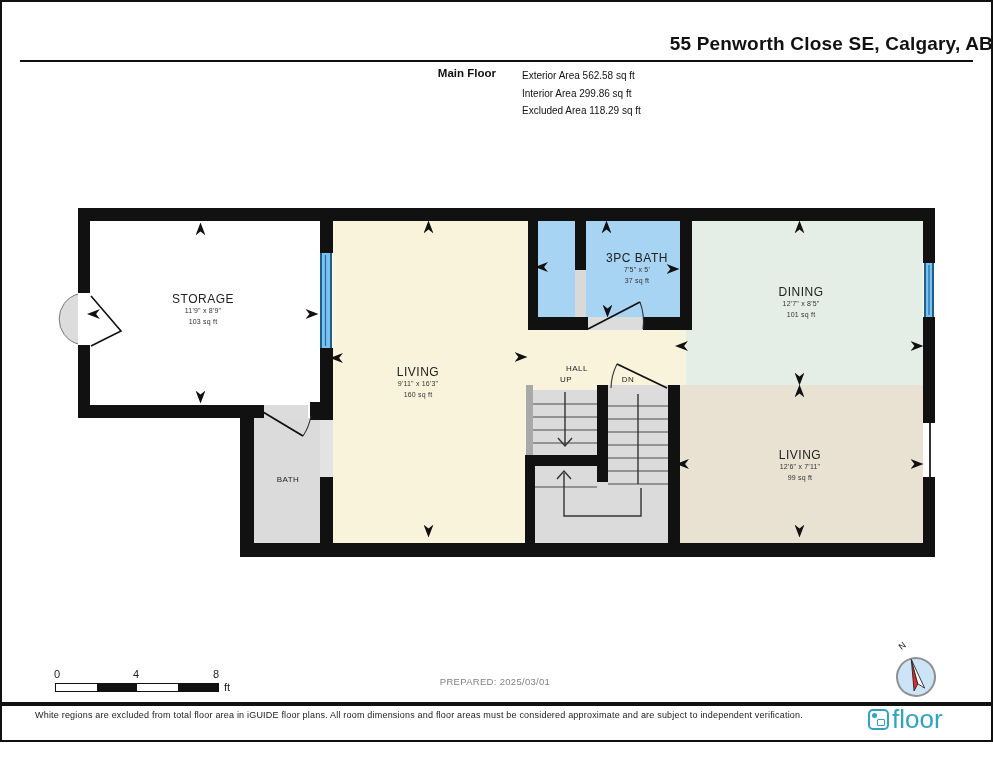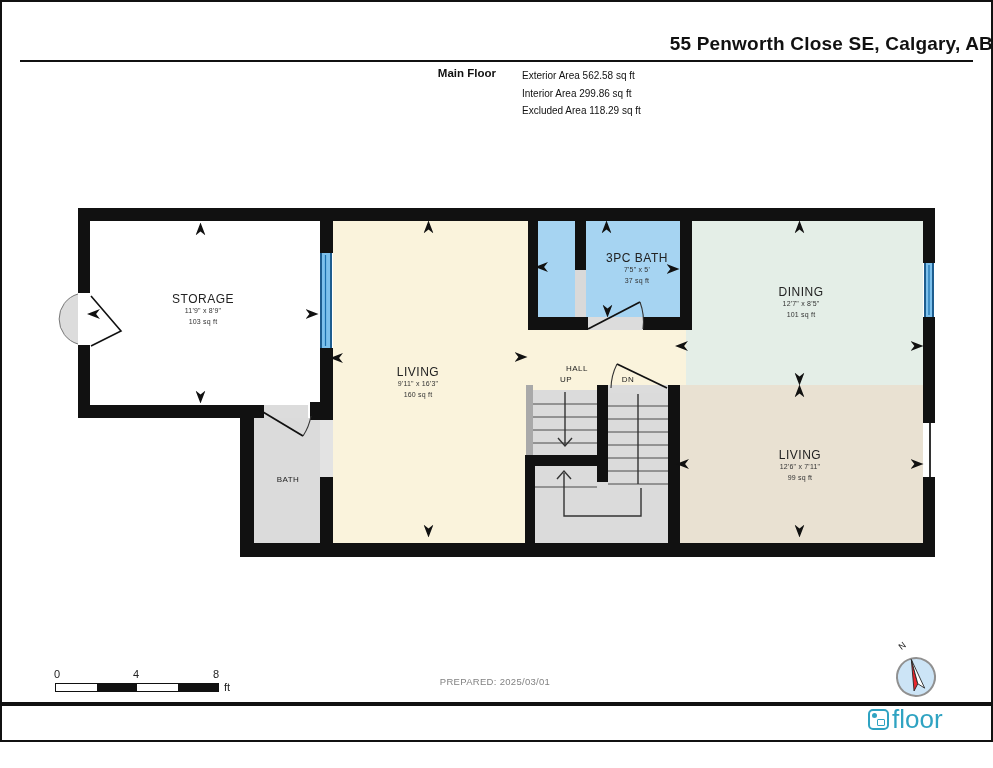--- a/index.html
+++ b/index.html
@@ -218,18 +218,19 @@
 
   <div id="north-label">N</div>
   <svg id="compass" width="64" height="64" viewBox="0 0 64 64">
     <g transform="rotate(-15 32 31)">
       <circle cx="32" cy="31" r="19" fill="#CCE4F6" stroke="#909090" stroke-width="2"></circle>
       <polygon points="32,13 26.5,44 32,38" fill="#E8262D" stroke="#222" stroke-width="0.8"></polygon>
       <polygon points="32,13 37.5,44 32,38" fill="#ffffff" stroke="#222" stroke-width="0.8"></polygon>
     </g>
   </svg>
 
+  <div id="footer-text">White regions are excluded from total floor area in iGUIDE floor plans. All room dimensions and floor areas must be considered approximate and are subject to independent verification.</div>
   <div id="brand">
     <div id="brand-icon"></div>
     <div id="brand-text">floor</div>
   </div>
 
 </div>
 
 </body></html>

